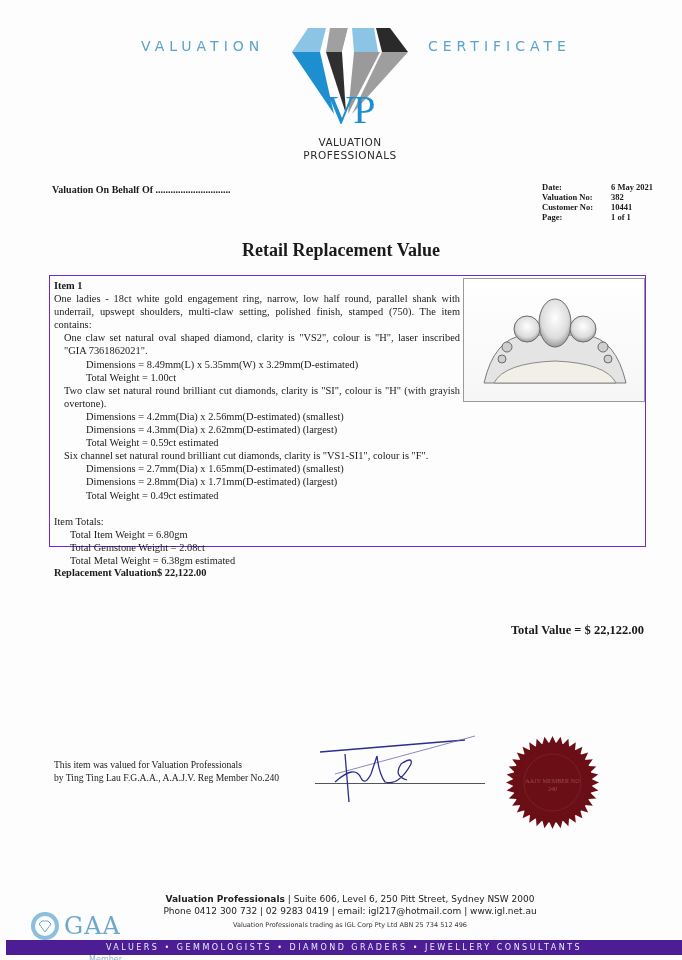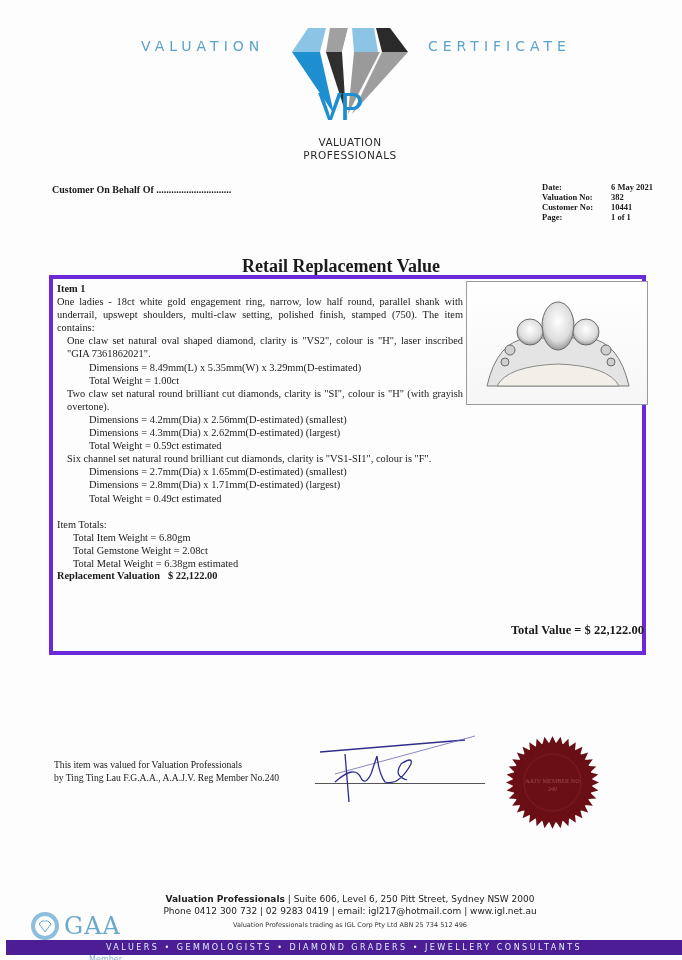--- a/index.html
+++ b/index.html
@@ -6,42 +6,42 @@
   html, body { width: 682px; height: 960px; background: #ffffff; overflow: hidden; }
   body { position: relative; font-family: "Liberation Serif", serif; color: #1a1a1a; }
 
   .page { position: absolute; left: 0; top: 0; width: 682px; height: 960px; background: #fdfdfd; }
 
   
   .hdr-word { position: absolute; top: 38px; font-family: "DejaVu Sans", sans-serif; font-size: 14px; letter-spacing: 5px; color: #5aa3cc; }
   .hdr-left { left: 141px; }
   .hdr-right { left: 428px; }
   .logo-diamond { position: absolute; left: 290px; top: 24px; width: 120px; height: 96px; }
-  .logo-vp { position: absolute; left: 318px; top: 88px; width: 64px; text-align: left; font-family: Liberation Mono, monospace; font-size: 40px; color: #1d8fd1; letter-spacing: -2px; line-height: 44px; }
+  .logo-vp { position: absolute; left: 318px; top: 88px; width: 64px; text-align: center; font-family: Liberation Serif, serif; font-size: 40px; color: #1d8fd1; letter-spacing: -2px; line-height: 44px; }
   .logo-name { position: absolute; left: 280px; top: 136px; width: 140px; text-align: center; font-family: "DejaVu Sans", sans-serif; font-size: 10.5px; line-height: 13px; color: #2b2b2b; letter-spacing: 0.5px; }
 
   
   .on-behalf { position: absolute; left: 52px; top: 184px; font-size: 10px; font-weight: bold; }
   .meta { position: absolute; left: 519px; top: 182px; font-size: 8.5px; font-weight: bold; line-height: 10px; }
   .meta-row { display: flex; padding-left: 23px; }
   .meta-k { width: 69px; }
   .meta-v { width: 60px; }
 
-  .title { position: absolute; left: 0; width: 682px; top: 240px; text-align: center; font-size: 18px; font-weight: bold; margin-top: 16px; }
-
-  
-  .item-box { position: absolute; left: 49px; top: 275px; width: 597px; height: 380px; border: 4px solid #6d28d9; }
+  .title { position: absolute; left: 0; width: 682px; top: 240px; text-align: center; font-size: 18px; font-weight: bold; }
+
+  
+  .item-box { position: absolute; left: 49px; top: 275px; width: 597px; height: 272px; border: 1px solid #6d28d9; }
   .item-text { position: absolute; left: 4px; top: 3px; width: 406px; font-size: 10.4px; line-height: 13.1px; text-align: justify; }
   .item-text .b { font-weight: bold; }
   .ind1 { padding-left: 10px; }
   .ind2 { padding-left: 32px; }
   .ind1-sm { padding-left: 16px; }
   .gap { height: 13px; }
   .repl { position: absolute; left: 4px; top: 291px; font-size: 10.4px; font-weight: bold; }
-  .repl .amt { margin-left: 8px; }
+  .repl .amt { margin-left: 0; }
 
   .photo { position: absolute; left: 413px; top: 2px; width: 182px; height: 124px; border: 1px solid #9a9a9a; background: linear-gradient(#ffffff, #f6f6f6); overflow: hidden; }
 
   .sentence { position: absolute; left: 40px; top: 598px; font-size: 10.2px; }
   .sentence .tick { color: #c9a36a; margin-right: 6px; font-size: 8px; }
   .total { position: absolute; right: 38px; top: 623px; font-size: 12.5px; font-weight: bold; }
 
   
   .valued { position: absolute; left: 54px; top: 758px; font-size: 9.6px; line-height: 13px; }
   .sig-line { position: absolute; left: 315px; top: 783px; width: 170px; border-top: 1px solid #555; }
@@ -80,21 +80,21 @@
     <polygon points="64,28 90,28 58,90" fill="#9a9a9a"></polygon>
     <polygon points="86,4 100,4 118,28 92,28" fill="#2a2a2a"></polygon>
     <polygon points="92,28 118,28 62,90" fill="#9e9e9e"></polygon>
   </svg>
   <div class="logo-vp">VP</div>
   <div class="logo-name">
     <div>VALUATION</div>
     <div>PROFESSIONALS</div>
   </div>
 
-  <div class="on-behalf">Customer On Behalf Of ..............................</div>
+  <div class="on-behalf">Valuation On Behalf Of ..............................</div>
   <div class="meta">
     <div class="meta-row">
         <span class="meta-k">Date:</span>
         <span class="meta-v">6 May 2021</span>
       </div>
     <div class="meta-row">
         <span class="meta-k">Valuation No:</span>
         <span class="meta-v">382</span>
       </div>
     <div class="meta-row">

